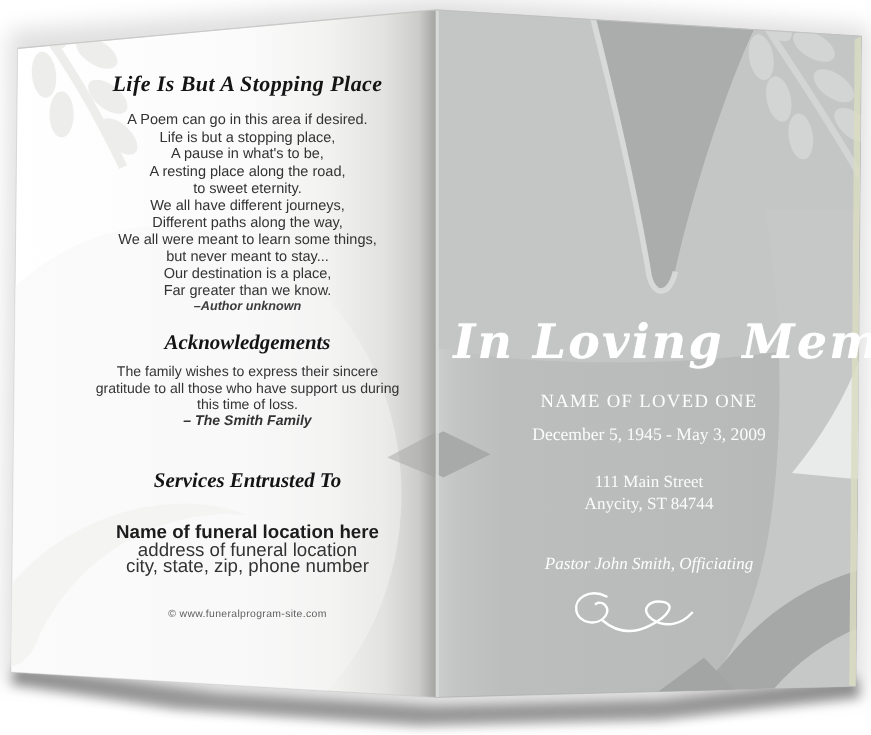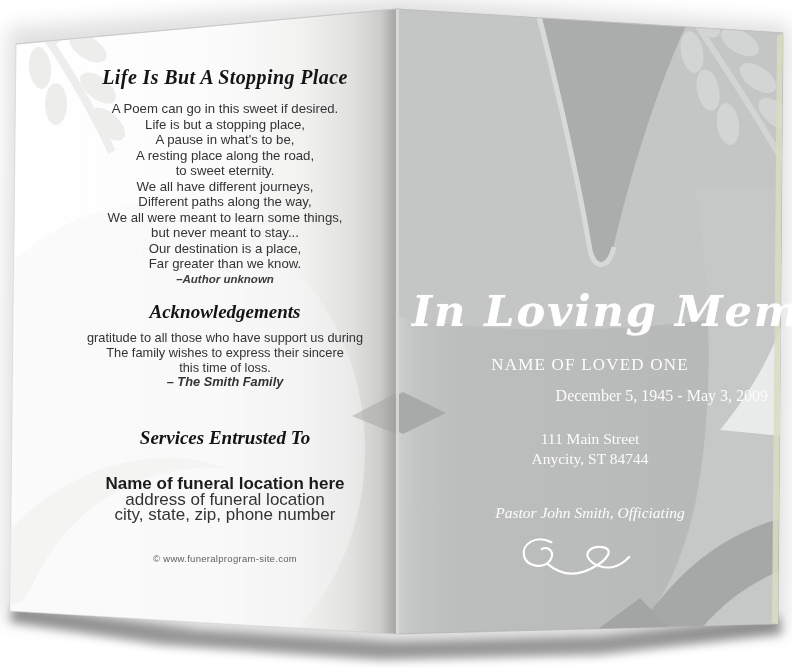--- a/index.html
+++ b/index.html
@@ -24,21 +24,21 @@
     font-size:19px;color:#141414;}
   .svc-body{top:476px;font-size:17px;line-height:15.6px;color:#333;}
   .svc-name{font-weight:bold;color:#1c1c1c;}
   .page-footer{top:553px;font-size:9.5px;color:#5f5f5f;letter-spacing:.3px;}
   
   .r-col{left:412px;width:356px;color:#ffffff;}
   .cover-title{top:286px;font-family:"DejaVu Serif",serif;font-style:italic;font-weight:bold;
     font-size:43px;letter-spacing:2px;color:#ffffff;white-space:nowrap;
     text-shadow:0 0 1px rgba(255,255,255,.6);}
   .cover-name{top:355px;font-family:"Liberation Serif",serif;font-size:17px;letter-spacing:1.2px;color:#fdfdfd;}
-  .cover-dates{top:387px;font-family:"Liberation Serif",serif;font-size:16px;color:#fbfbfb;text-align:right;}
+  .cover-dates{top:387px;font-family:"Liberation Serif",serif;font-size:16px;color:#fbfbfb;}
   .cover-venue{top:429px;font-family:"Liberation Serif",serif;font-size:15.5px;line-height:19.5px;color:#fbfbfb;}
   .cover-officiant{top:504px;font-family:"Liberation Serif",serif;font-style:italic;font-size:15.5px;color:#fdfdfd;}
   .flourish{position:absolute;left:518px;top:533px;}
 </style>
 </head>
 <body>
 
 <div class="stage">
 
   <svg class="backdrop" width="792" height="668" viewBox="0 0 792 668">
@@ -139,40 +139,40 @@
         <rect x="396" y="9" width="3" height="625" fill="#d8dad9" opacity="0.9"></rect>
       </g>
     </g>
 
     <path d="M16,44 L396,9 L783,33" stroke="#c2c2c1" stroke-width="1" fill="none" opacity="0.7"></path>
   </svg>
 
   <div class="txt l-col poem-title">Life Is But A Stopping Place</div>
 
   <div class="txt l-col poem">
-    <div>A Poem can go in this sweet if desired.</div>
+    <div>A Poem can go in this area if desired.</div>
     <div>Life is but a stopping place,</div>
     <div>A pause in what's to be,</div>
     <div>A resting place along the road,</div>
     <div>to sweet eternity.</div>
     <div>We all have different journeys,</div>
     <div>Different paths along the way,</div>
     <div>We all were meant to learn some things,</div>
     <div>but never meant to stay...</div>
     <div>Our destination is a place,</div>
     <div>Far greater than we know.</div>
   </div>
 
   <div class="txt l-col poem-author">–Author unknown</div>
 
   <div class="txt l-col ack-title">Acknowledgements</div>
 
   <div class="txt l-col ack-body">
+    <div>The family wishes to express their sincere</div>
     <div>gratitude to all those who have support us during</div>
-    <div>The family wishes to express their sincere</div>
     <div>this time of loss.</div>
     <div class="ack-sig">– The Smith Family</div>
   </div>
 
   <div class="txt l-col svc-title">Services Entrusted To</div>
 
   <div class="txt l-col svc-body">
     <div class="svc-name">Name of funeral location here</div>
     <div>address of funeral location</div>
     <div>city, state, zip, phone number</div>

